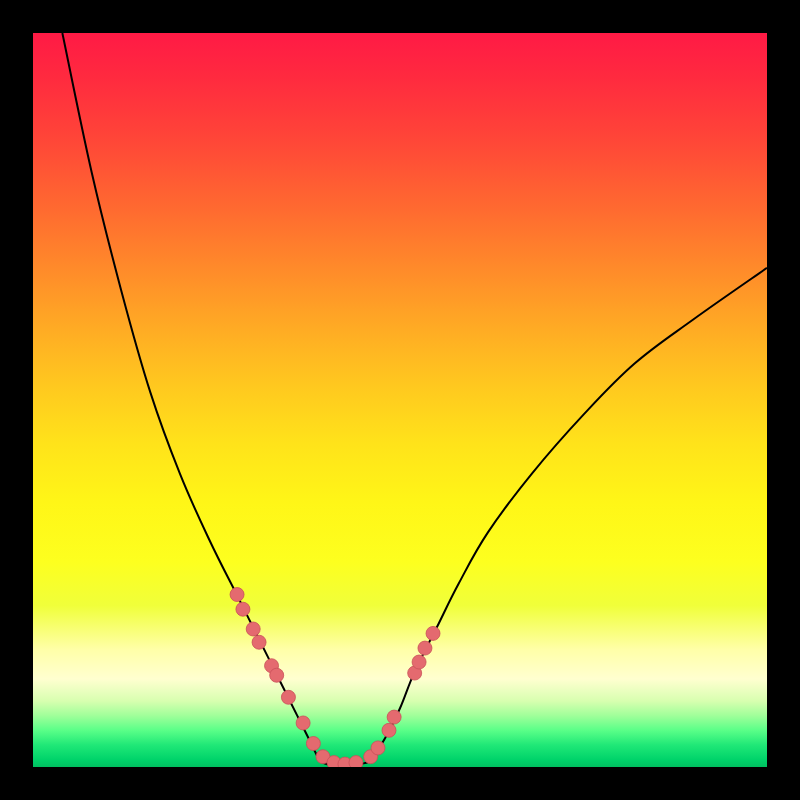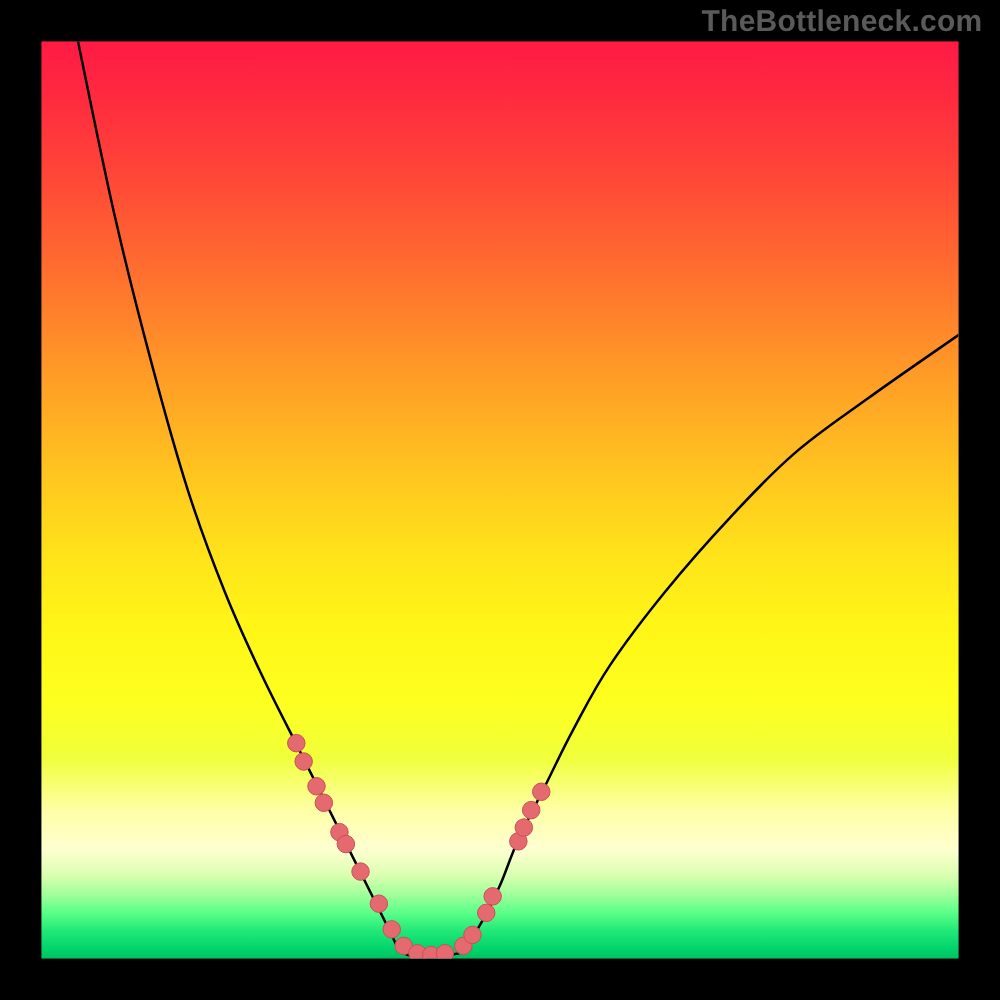--- a/index.html
+++ b/index.html
@@ -110,14 +110,13 @@
           <circle cx="344.98" cy="714.92" r="7" class="dot"></circle>
           <circle cx="355.99" cy="697.30" r="7" class="dot"></circle>
           <circle cx="361.13" cy="684.09" r="7" class="dot"></circle>
           <circle cx="381.68" cy="640.05" r="7" class="dot"></circle>
           <circle cx="386.08" cy="629.04" r="7" class="dot"></circle>
           <circle cx="391.96" cy="615.09" r="7" class="dot"></circle>
           <circle cx="400.03" cy="600.41" r="7" class="dot"></circle>
         </g>
     </svg>
   </div>
-  <div class="attribution">TheBottleneck.com</div>
 </div>
 
 </body></html>

